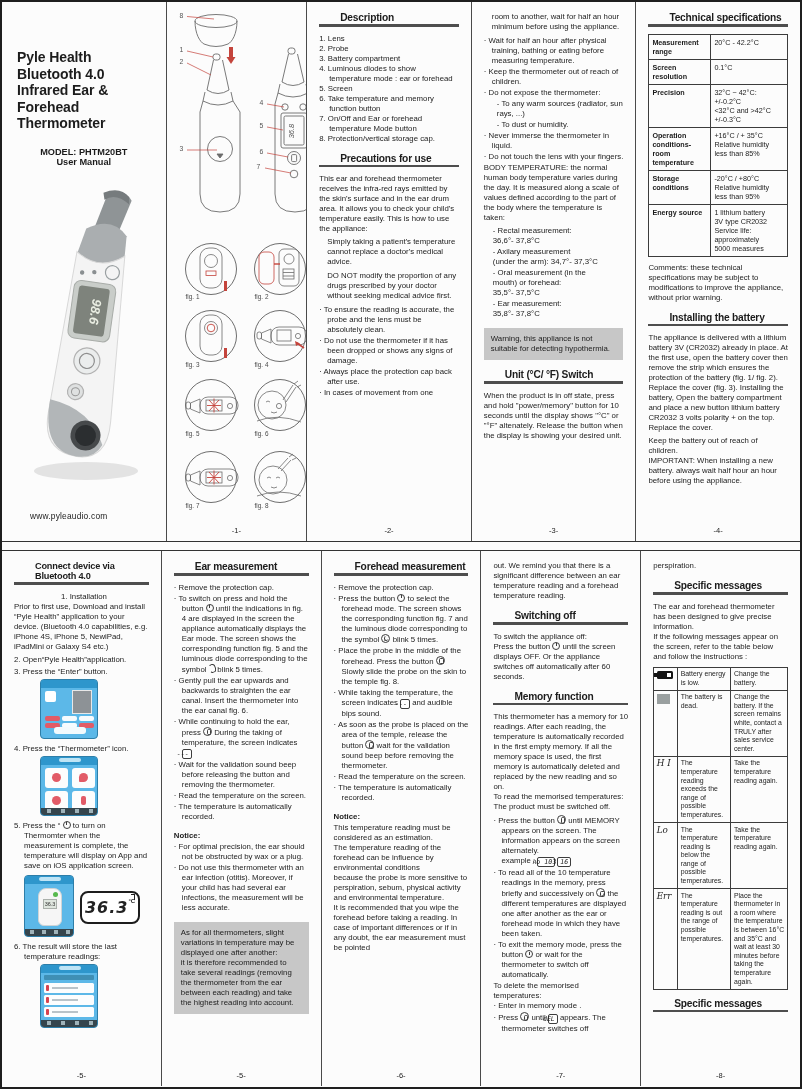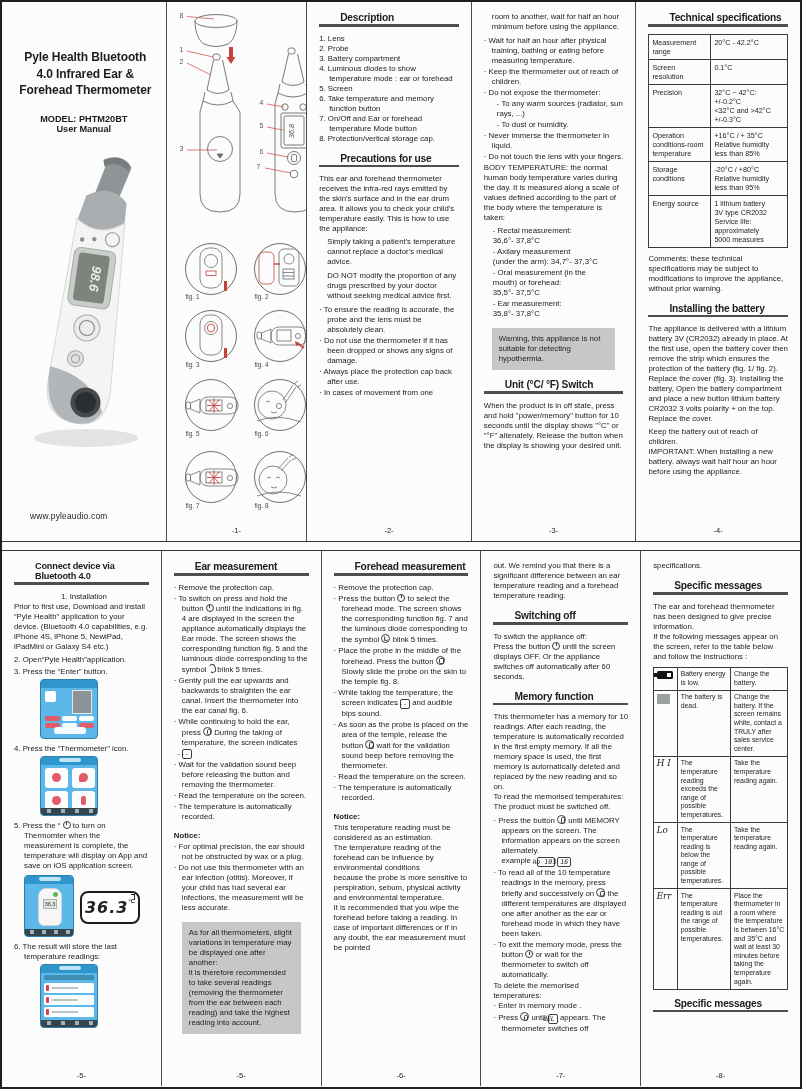--- a/index.html
+++ b/index.html
@@ -21,28 +21,28 @@
   p { font-size:7.8px; line-height:10px; margin-bottom:3px; }
   .num { padding-left:10px; text-indent:-10px; margin-bottom:0; }
   .step { padding-left:10px; text-indent:-10px; margin-bottom:2px; }
   .bl { padding-left:8px; text-indent:-8px; margin-bottom:1px; }
   .bl::before { content:"· "; }
   .ind { padding-left:8px; margin-bottom:4px; }
   .sub { padding-left:13px; margin-bottom:1px; }
   .meas { padding-left:9px; margin-bottom:1px; }
   .prl { white-space:pre-line; }
   .bold { font-weight:bold; }
-  .graybox { background:#c7c7c7; padding:6px 7px; margin:9px 8px; font-size:7.8px; line-height:10px; }
+  .graybox { background:#c7c7c7; padding:6px 7px; margin:9px 0; font-size:7.8px; line-height:10px; }
   .pgnum { position:absolute; bottom:6px; left:0; right:0; text-align:center;
            font-size:7.5px; color:#222; }
 
   
   .spec { border-collapse:collapse; width:100%; margin:4px 0 6px; }
   .spec td { border:1px solid #3c3c3c; padding:3px; font-size:7.2px; line-height:9px; vertical-align:top; }
-  .spec td.lab { width:62px; }
+  .spec td.lab { width:62px;font-weight:bold; }
   .msg { border-collapse:collapse; width:100%; margin:5px 0 8px; }
   .msg td { border:1px solid #3c3c3c; padding:2.5px; font-size:6.9px; line-height:8.6px; vertical-align:top; }
   .msg td.sym { width:24px; font-family:"DejaVu Serif",serif; font-style:italic; font-size:8.8px; }
 
   
   .ic { display:inline-block; vertical-align:-1px; }
   .ic-power { width:8px; height:8px; border:1.2px solid #3d3d3d; border-radius:50%; position:relative; }
   .ic-power::after { content:""; position:absolute; left:2.4px; top:0.4px; width:1.2px; height:3.2px; background:#3d3d3d; }
   .ic-measure { width:9px; height:9px; border:1.1px solid #3d3d3d; border-radius:50%; position:relative; }
   .ic-measure::after { content:""; position:absolute; left:2.8px; top:1.4px; width:2.4px; height:4.6px; border:0.9px solid #3d3d3d; border-radius:1.5px; }
@@ -53,21 +53,21 @@
             background:#fff; font-family:"DejaVu Sans Mono",monospace; font-style:italic;
             font-size:6.6px; line-height:8.2px; vertical-align:-1px; white-space:nowrap; }
 
   
   .batt-low { width:16px; height:8px; background:#141414; border-radius:1.5px; position:relative; display:inline-block; margin-top:1px; }
   .batt-low::before { content:""; position:absolute; left:-2.5px; top:2px; width:2.5px; height:4px; background:#141414; }
   .batt-low::after { content:""; position:absolute; right:2px; top:1.6px; width:3.5px; height:4.8px; background:#fff; }
   .batt-dead { width:13px; height:10px; background:#9aa0a0; display:inline-block; margin-top:1px; }
 
   
-  .cover-title { font-size:12px; line-height:16.5px; font-weight:bold; margin:37px 0 15px 3px; letter-spacing:-0.1px;text-align:center; }
+  .cover-title { font-size:14px; line-height:16.5px; font-weight:bold; margin:37px 0 15px 3px; letter-spacing:-0.1px; }
   .cover-model { text-align:center; font-size:9.2px; font-weight:bold; }
   .cover-manual { text-align:center; font-size:9.2px; font-weight:bold; }
   .cover-photo { margin-top:4px; }
   .cover-web { position:absolute; bottom:20px; left:28px; font-size:8.4px; color:#222; letter-spacing:0.2px; }
 
   
   .diagwrap { position:absolute; inset:0; }
   .diag { position:absolute; left:0; top:0; }
   .pnum { position:absolute; font-size:6.8px; color:#555; }
   .figlab { position:absolute; font-size:6.4px; color:#4a4a4a; }
@@ -540,21 +540,21 @@
 example : <span class="lcdbox">no 10</span> <span class="lcdbox">3 16</span></p>
       <p class="bl">To read all of the 10 temperature readings in the memory, press briefly and successively on <span class="ic ic-measure"></span> the different temperatures are displayed one after another as the ear or forehead mode in which they have been taken.</p>
       <p class="bl">To exit the memory mode, press the button <span class="ic ic-power"></span> or wait for the thermometer to switch off automatically.</p>
       <p class="par" style="margin-bottom:0;">To delete the memorised temperatures:</p>
       <p class="bl">Enter in memory mode .</p>
       <p class="bl">Press <span class="ic ic-measure"></span> until <span class="lcdbox">dEL</span> appears. The thermometer switches off</p>
       <div class="pgnum">-7-</div>
     </section>
 
     <section class="panel">
-      <p class="par">specifications.</p>
+      <p class="par">perspiration.</p>
       <h2 class="sect mt">Specific messages</h2>
       <div class="rule"></div>
       <p class="par" style="margin-bottom:0;">The ear and forehead thermometer has been designed to give precise information.</p>
       <p class="par">If the following messages appear on the screen, refer to the table below and follow the instructions :</p>
       <table class="msg">
         <tbody>
             <tr>
           <td class="sym"><span class="batt-low"></span></td>
           <td>Battery energy is low.</td>
           <td>Change the battery.</td>

